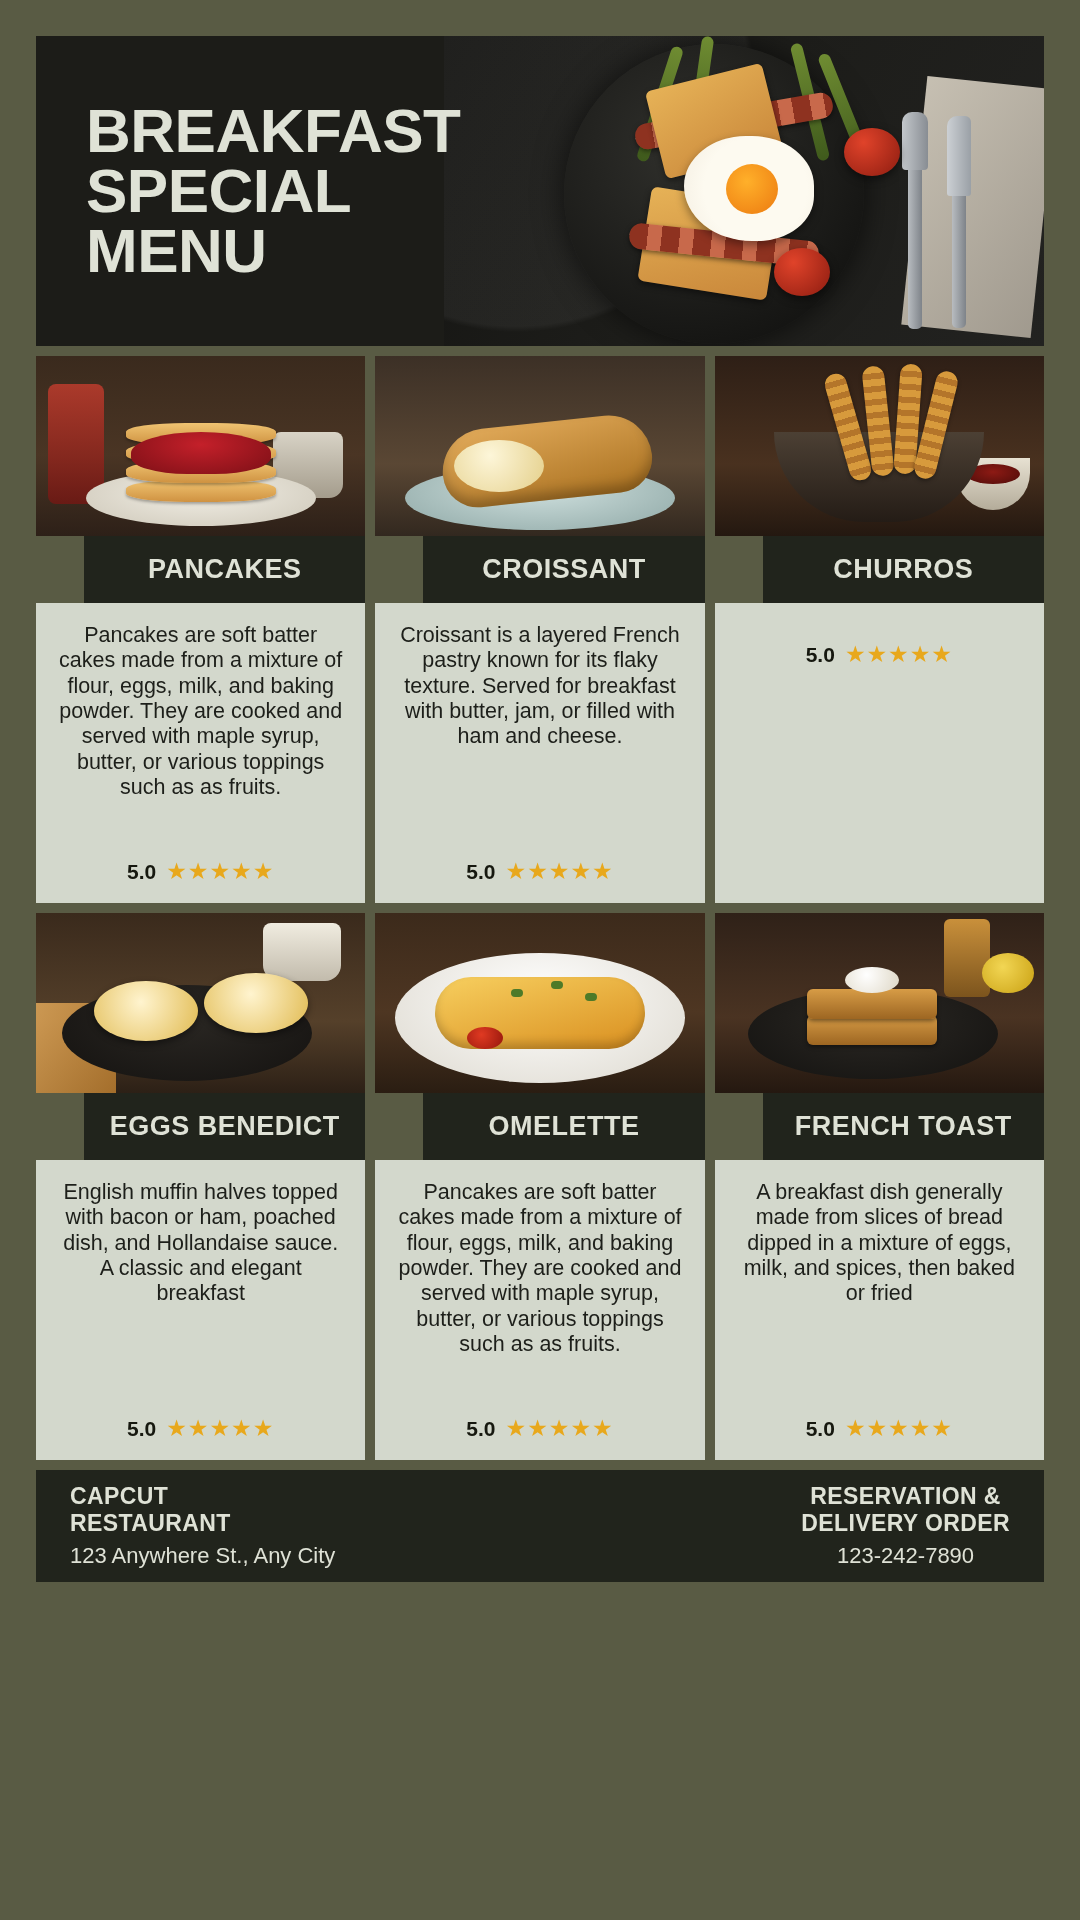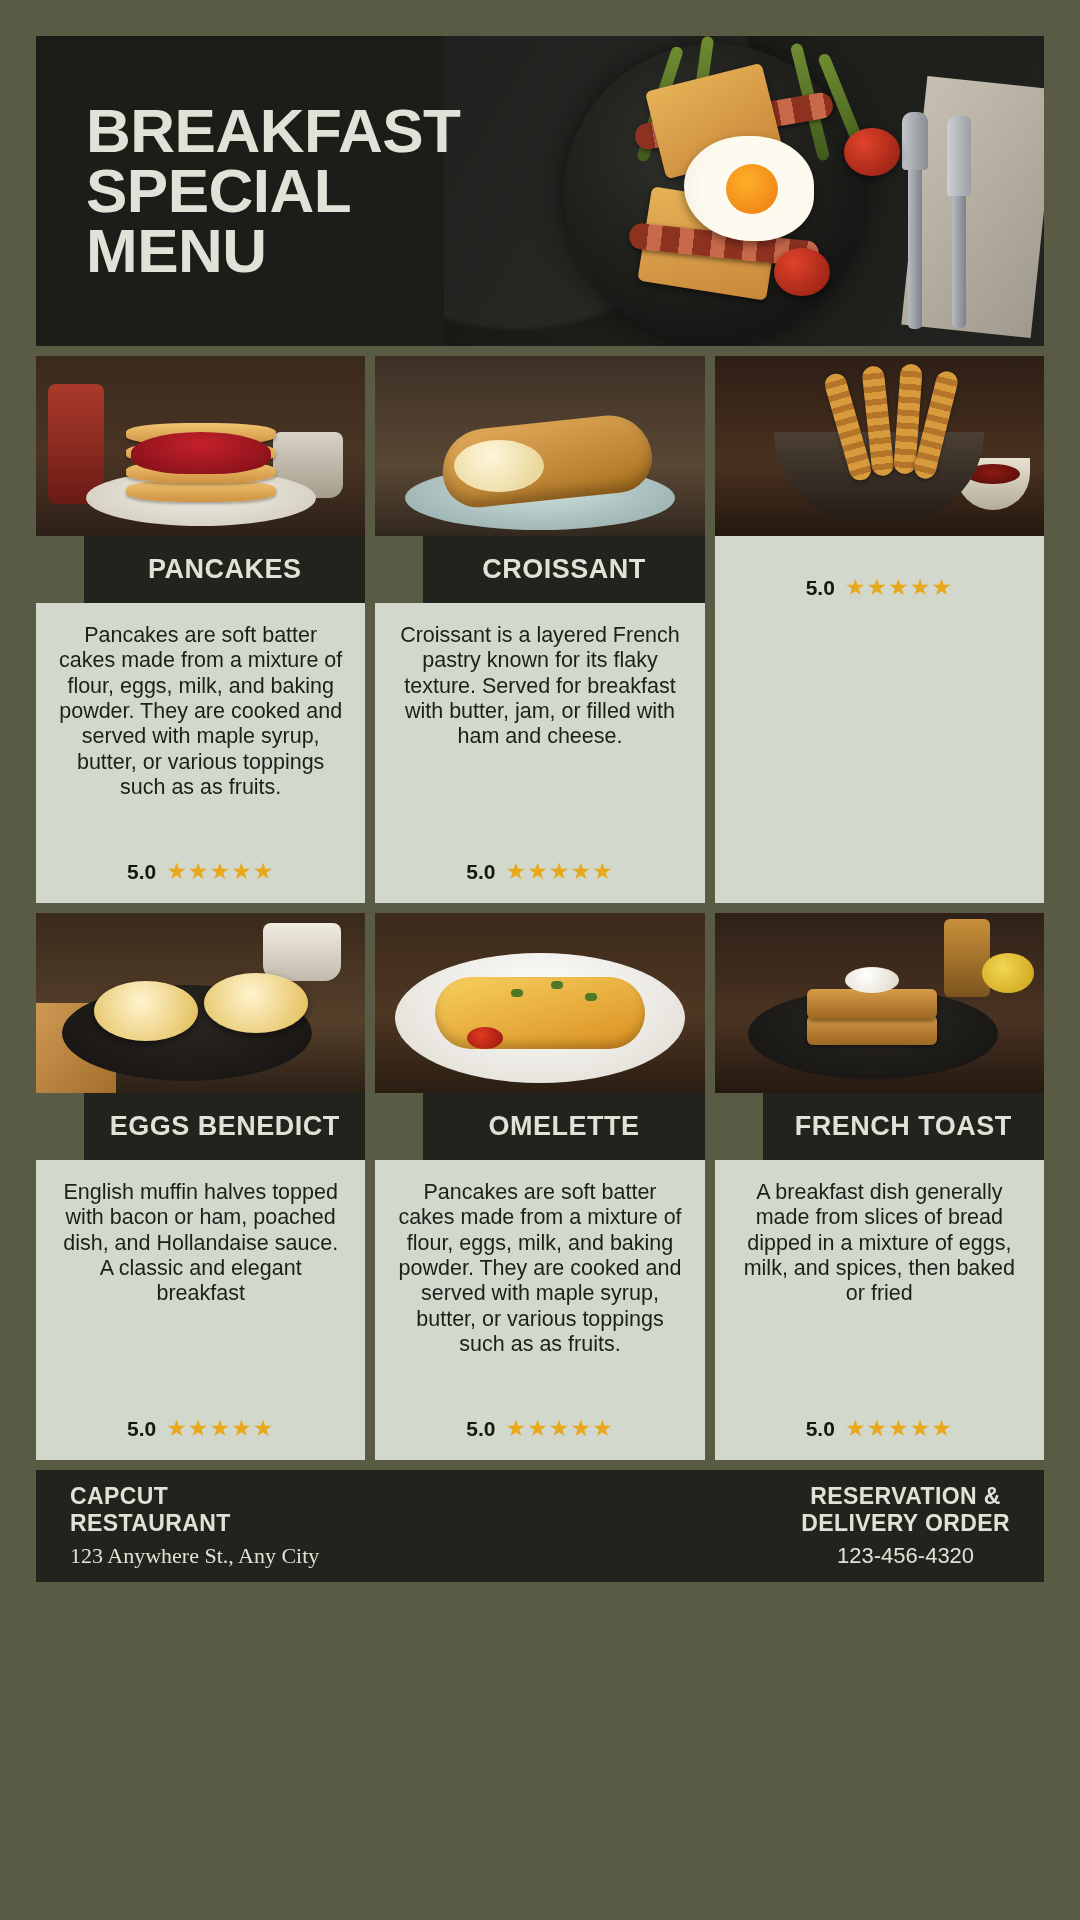--- a/index.html
+++ b/index.html
@@ -363,21 +363,21 @@
     background: #21241c;
     color: #dfe2d6;
     height: 112px;
     display: flex;
     align-items: center;
     justify-content: space-between;
     padding: 16px 34px;
   }
   .footer-left { line-height: 1.18; }
   .footer-name { font-weight: bold; font-size: 23px; letter-spacing: 0.4px; text-transform: uppercase; }
-  .footer-addr { font-size: 22px; margin-top: 6px; font-family: Liberation Serif, serif; }
+  .footer-addr { font-size: 22px; margin-top: 6px; }
   .footer-right { text-align: center; line-height: 1.18; }
   .footer-head { font-weight: bold; font-size: 23px; letter-spacing: 0.4px; text-transform: uppercase; }
   .footer-phone { font-size: 22px; margin-top: 6px; }
 </style>
 </head>
 <body>
 
 <div class="page">
 
   <div class="header">
@@ -455,20 +455,21 @@
       <div class="card-photo">
         <div class="ph ph-churros">
           <div class="sauce"></div>
           <div class="bowl"></div>
           <div class="stick s1"></div>
           <div class="stick s2"></div>
           <div class="stick s3"></div>
           <div class="stick s4"></div>
         </div>
       </div>
+      <div class="card-title">CHURROS</div>
       <div class="card-body">
         <div class="rating">
           <span class="rating-value">5.0</span>
           <span class="stars">★★★★★</span>
         </div>
       </div>
     </div>
   </div>
 
   <div class="grid">
@@ -540,17 +541,17 @@
 
   <div class="footer">
     <div class="footer-left">
       <div class="footer-name" style="white-space: pre-line;">CAPCUT
 RESTAURANT</div>
       <div class="footer-addr">123 Anywhere St., Any City</div>
     </div>
     <div class="footer-right">
       <div class="footer-head" style="white-space: pre-line;">RESERVATION &amp;
 DELIVERY ORDER</div>
-      <div class="footer-phone">123-456-4320</div>
+      <div class="footer-phone">123-242-7890</div>
     </div>
   </div>
 
 </div>
 
 </body></html>

